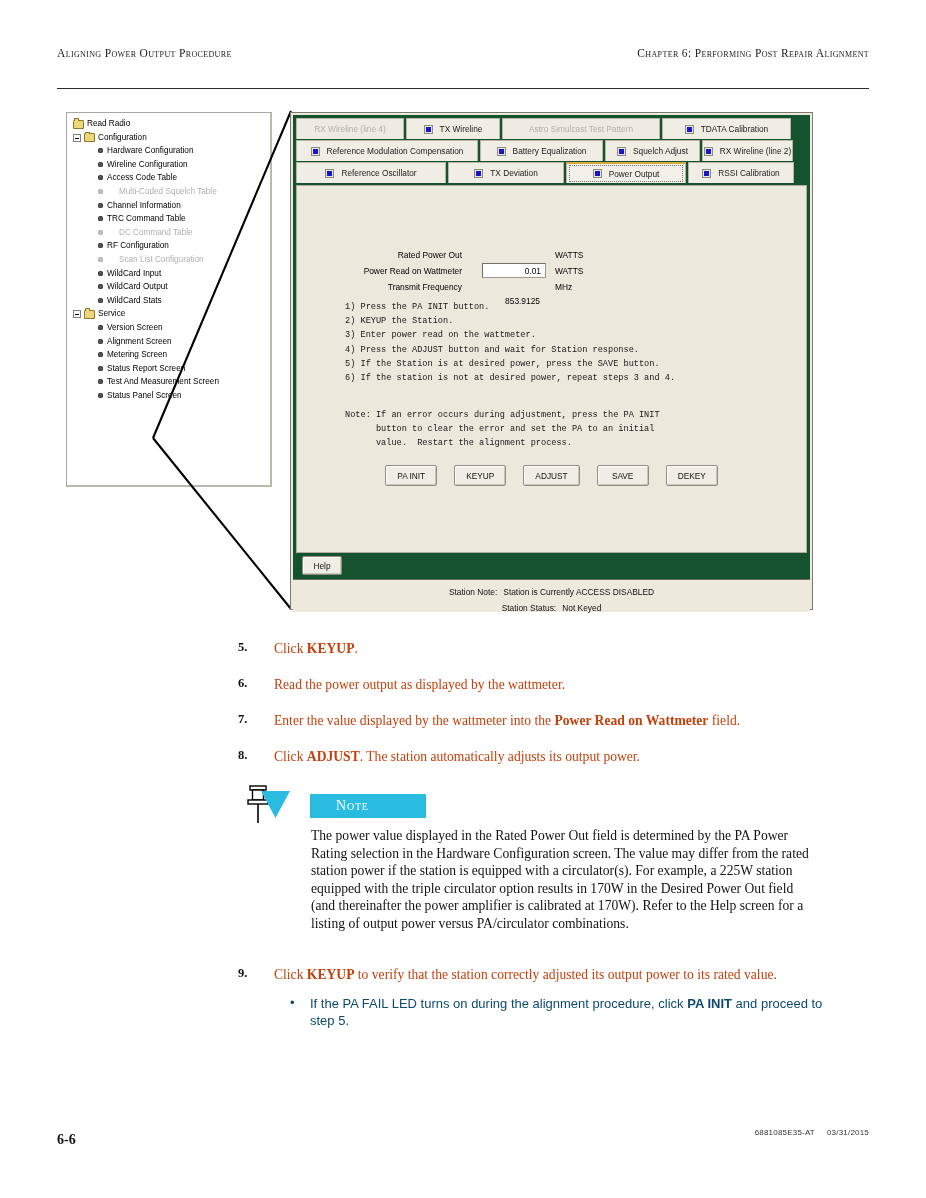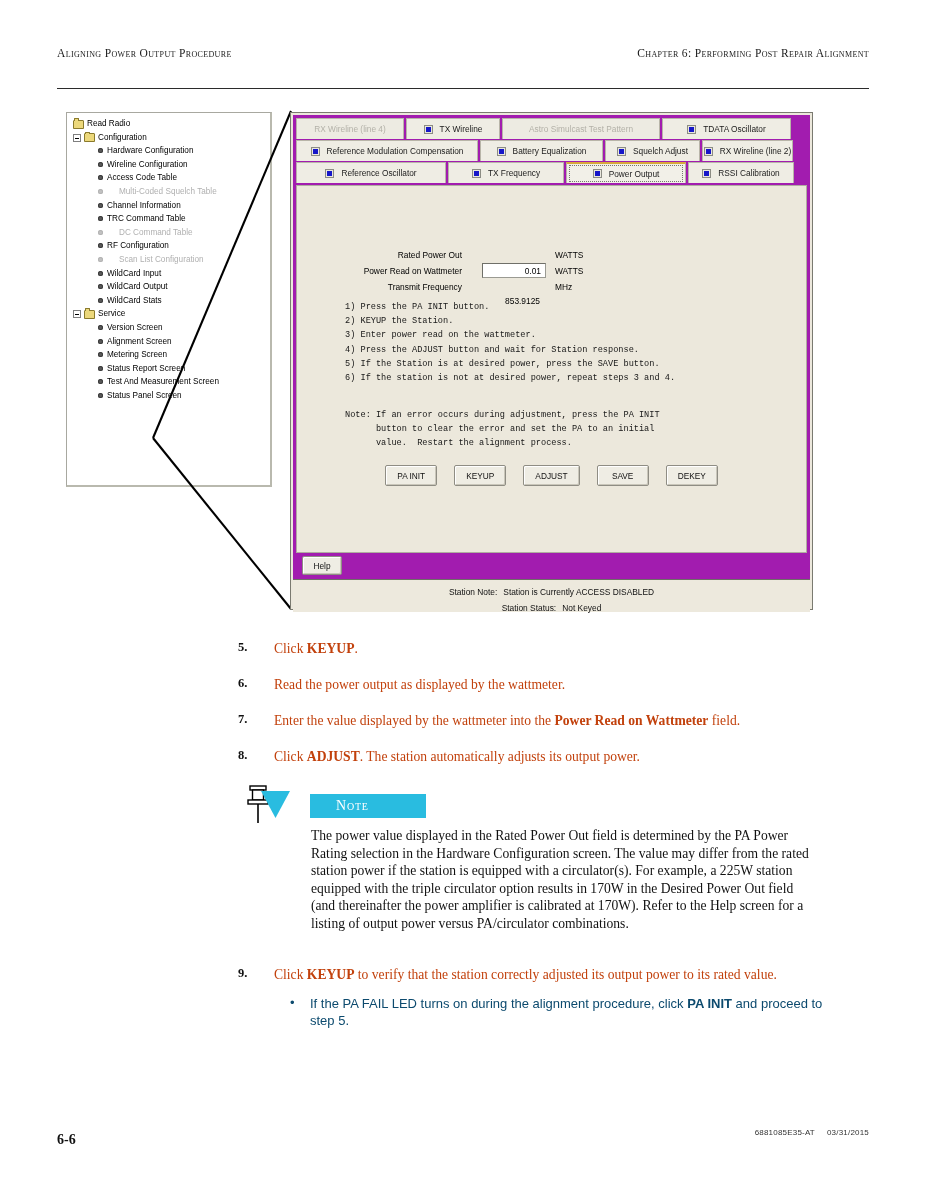--- a/index.html
+++ b/index.html
@@ -62,21 +62,21 @@
   .bullet.dim{background:#c2c2c2;box-shadow:0 0 0 1px #b4b4b4 inset;}
 
   
   .callout{position:absolute;left:0;top:0;width:812px;height:512px;pointer-events:none;}
 
   
   .app{
     position:absolute;left:233px;top:8px;width:523px;height:498px;
     background:#ECE8DC;border:1px solid #7a7a70;box-sizing:border-box;
   }
-  .app-inner{position:absolute;inset:2px;background:#a21caf;}
+  .app-inner{position:absolute;inset:2px;background:#14532d;}
 
   .tabrows{position:absolute;left:3px;top:3px;right:3px;}
   .tabrow{display:flex;height:21px;margin-bottom:1px;}
   .tab{
     flex:0 0 auto;display:flex;align-items:center;justify-content:center;gap:7px;
     background:#EFEDE4;border:1px solid #B8B5A8;border-bottom:none;
     box-sizing:border-box;height:21px;margin-right:2px;
     font-family:"Liberation Sans", sans-serif;font-size:8.3px;color:#1b1b1b;white-space:nowrap;
   }
   .tab .lbl{display:inline-block;}
@@ -320,21 +320,21 @@
               </div>
               <div class="tab" style="width: 94px;">
                 <span class="chk"></span>
                 <span class="lbl">TX Wireline</span>
               </div>
               <div class="tab disabled" style="width: 158px;">
                 <span class="lbl">Astro Simulcast Test Pattern</span>
               </div>
               <div class="tab" style="width: 129px;">
                 <span class="chk"></span>
-                <span class="lbl">TDATA Oscillator</span>
+                <span class="lbl">TDATA Calibration</span>
               </div>
             </div>
             <div class="tabrow">
               <div class="tab" style="width: 182px;">
                 <span class="chk"></span>
                 <span class="lbl">Reference Modulation Compensation</span>
               </div>
               <div class="tab" style="width: 123px;">
                 <span class="chk"></span>
                 <span class="lbl">Battery Equalization</span>
@@ -348,21 +348,21 @@
                 <span class="lbl">RX Wireline (line 2)</span>
               </div>
             </div>
             <div class="tabrow">
               <div class="tab" style="width: 150px;">
                 <span class="chk"></span>
                 <span class="lbl">Reference Oscillator</span>
               </div>
               <div class="tab" style="width: 116px;">
                 <span class="chk"></span>
-                <span class="lbl">TX Frequency</span>
+                <span class="lbl">TX Deviation</span>
               </div>
               <div class="tab active" style="width: 120px;">
                 <span class="chk"></span>
                 <span class="lbl">Power Output</span>
                 <span class="focusring"></span>
               </div>
               <div class="tab" style="width: 106px;">
                 <span class="chk"></span>
                 <span class="lbl">RSSI Calibration</span>
               </div>

